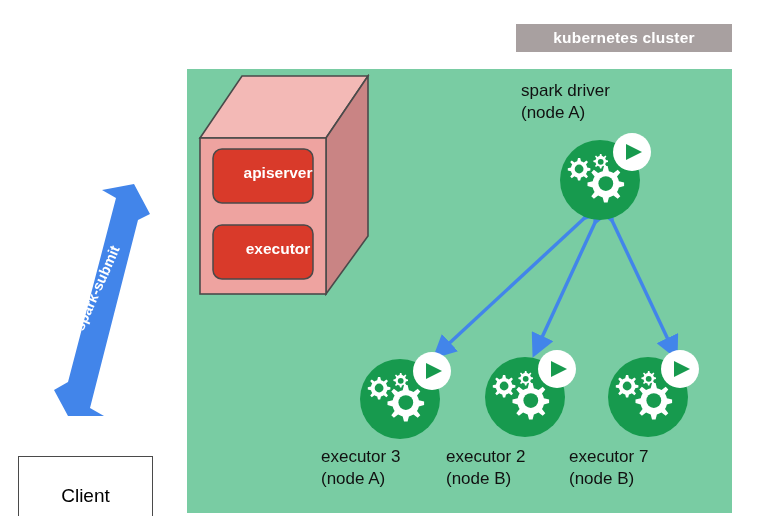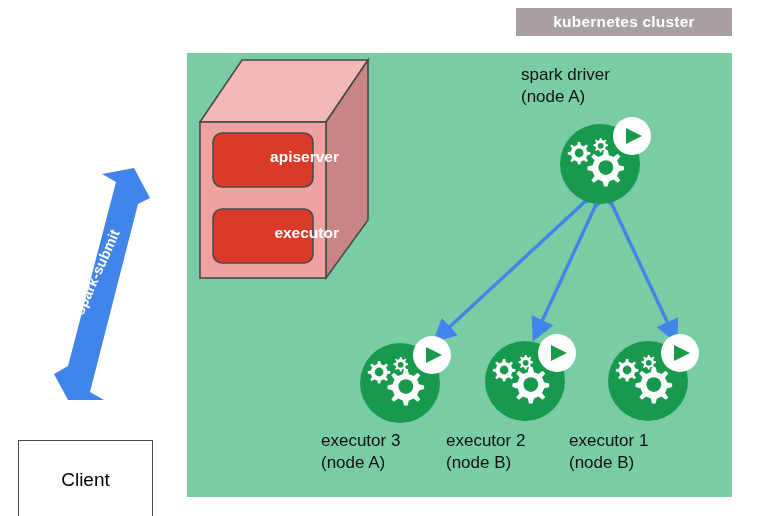--- a/index.html
+++ b/index.html
@@ -9,21 +9,21 @@
   }
   body {
     width: 761px;
     height: 516px;
     font-family: "Liberation Sans", sans-serif;
     position: relative;
     overflow: hidden;
   }
   #stage {
     position: absolute;
-    left: 0; top: 0;
+    left: 0; top: 16px;
     width: 761px;
     height: 372px;
   }
 
   
   .cluster-badge {
     position: absolute;
     left: 516px;
     top: 8px;
     width: 216px;
@@ -97,21 +97,21 @@
     width: 172px;
     height: 222px;
   }
   .cube-svg { display: block; }
   .cube-label {
     position: absolute;
     color: #ffffff;
     font-weight: bold;
     font-size: 15.5px;
     width: 122px;
-    text-align: right;
+    text-align: center;
     left: 19px;
   }
   .cube-label.api { top: 90px; }
   .cube-label.sched { top: 166px; }
 
   
   .node {
     position: absolute;
     width: 96px;
     height: 96px;
@@ -271,16 +271,16 @@
       <g fill="#ffffff">
         <path d="M22,30 l2.2,0 l0.8,3.2 a10.5,10.5 0 0 1 2.8,1.2 l2.6,-2 l1.6,1.6 l-2,2.6 a10.5,10.5 0 0 1 1.2,2.8 l3.2,0.8 l0,2.2 l-3.2,0.8 a10.5,10.5 0 0 1 -1.2,2.8 l2,2.6 l-1.6,1.6 l-2.6,-2 a10.5,10.5 0 0 1 -2.8,1.2 l-0.8,3.2 l-2.2,0 l-0.8,-3.2 a10.5,10.5 0 0 1 -2.8,-1.2 l-2.6,2 l-1.6,-1.6 l2,-2.6 a10.5,10.5 0 0 1 -1.2,-2.8 l-3.2,-0.8 l0,-2.2 l3.2,-0.8 a10.5,10.5 0 0 1 1.2,-2.8 l-2,-2.6 l1.6,-1.6 l2.6,2 a10.5,10.5 0 0 1 2.8,-1.2 z"></path>
         <circle cx="23.1" cy="41" r="4.4" fill="#179a4e"></circle>
       </g>
       <g fill="#ffffff">
         <path d="M44,26 l1.4,0 l0.5,2.1 a7,7 0 0 1 1.8,0.8 l1.7,-1.3 l1,1 l-1.3,1.7 a7,7 0 0 1 0.8,1.8 l2.1,0.5 l0,1.4 l-2.1,0.5 a7,7 0 0 1 -0.8,1.8 l1.3,1.7 l-1,1 l-1.7,-1.3 a7,7 0 0 1 -1.8,0.8 l-0.5,2.1 l-1.4,0 l-0.5,-2.1 a7,7 0 0 1 -1.8,-0.8 l-1.7,1.3 l-1,-1 l1.3,-1.7 a7,7 0 0 1 -0.8,-1.8 l-2.1,-0.5 l0,-1.4 l2.1,-0.5 a7,7 0 0 1 0.8,-1.8 l-1.3,-1.7 l1,-1 l1.7,1.3 a7,7 0 0 1 1.8,-0.8 z"></path>
         <circle cx="44.7" cy="33.8" r="2.9" fill="#179a4e"></circle>
       </g>
     </svg>
   </div>
-  <div class="node-caption" style="left:569px; top:430px;">executor 1
+  <div class="node-caption" style="left:569px; top:430px;">executor 7
 (node B)</div>
 
 </div>
 
 </body></html>

